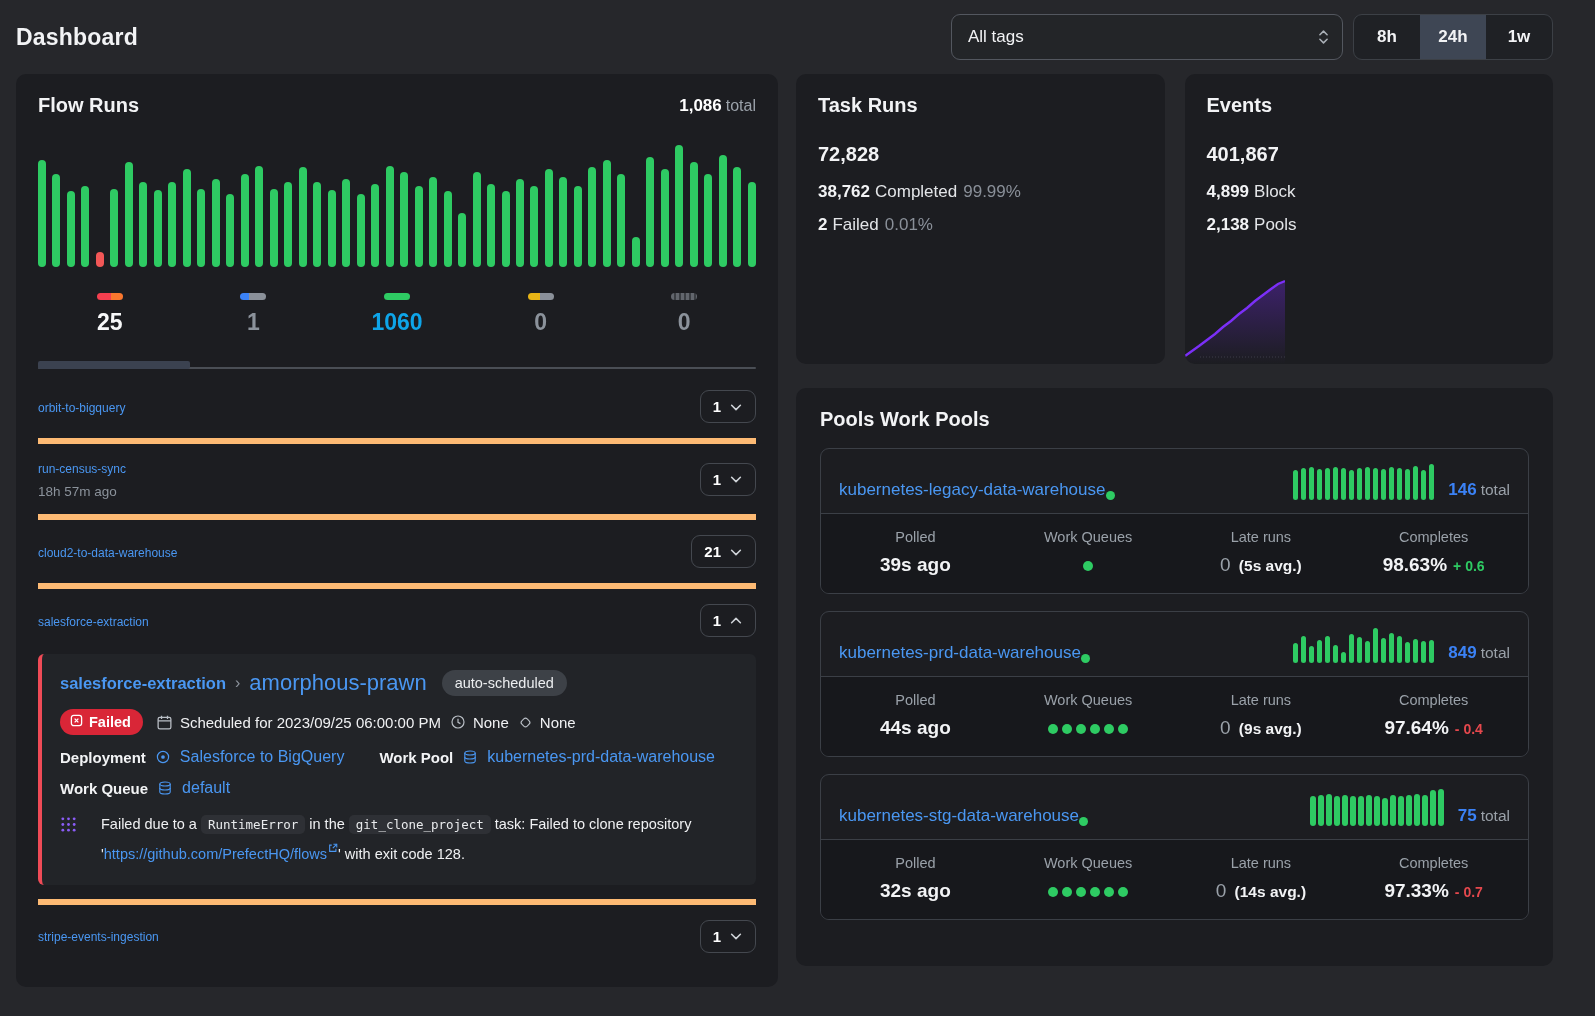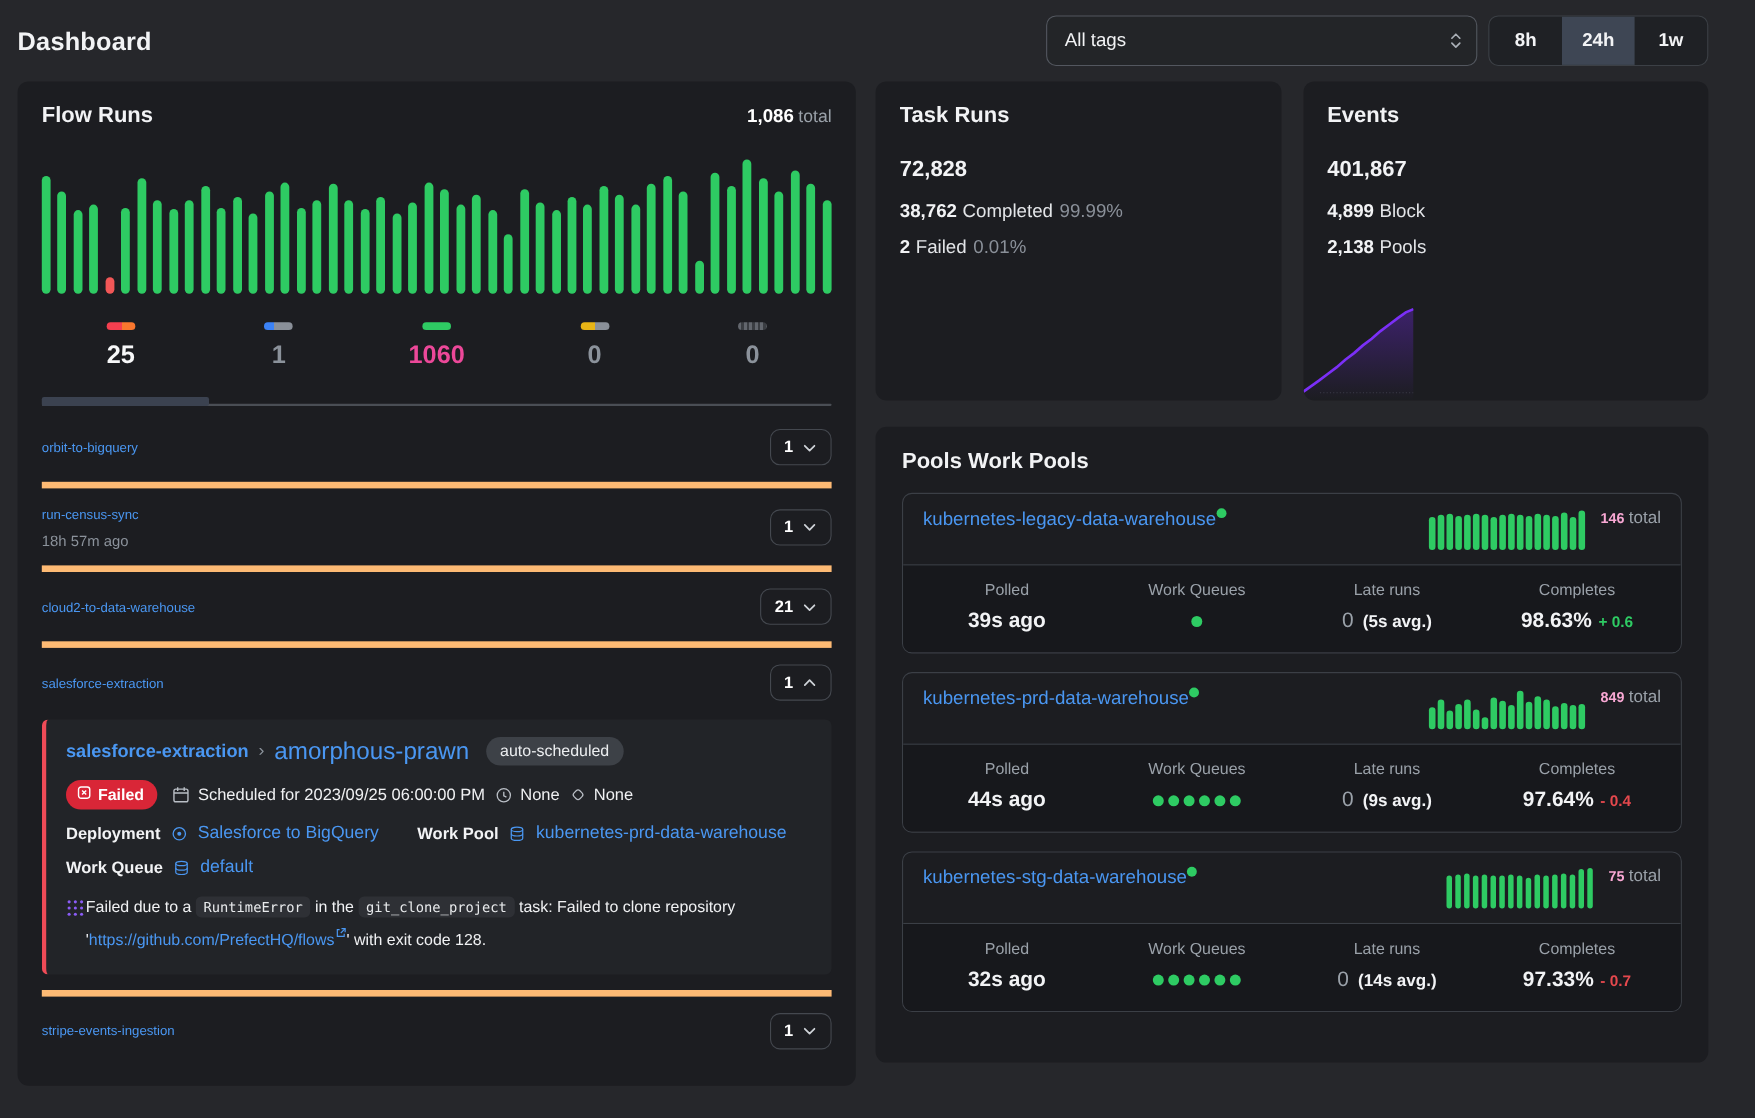--- a/index.html
+++ b/index.html
@@ -37,21 +37,21 @@
   .frchart i.failed{background:#f25757}
   .frstats{display:flex;margin-top:26px}
   .stat{flex:1;display:flex;flex-direction:column;align-items:center;gap:9px}
   .pill{width:26px;height:7px;border-radius:4px}
   .pill-redorange{background:linear-gradient(90deg,#f43f4f 0 52%,#f9772e 52%)}
   .pill-bluegray{background:linear-gradient(90deg,#3b82f6 0 34%,#8a9099 34%)}
   .pill-green{background:#2ecb63}
   .pill-yellowgray{background:linear-gradient(90deg,#e7b416 0 48%,#8a9099 48%)}
   .pill-dashed{background:repeating-linear-gradient(90deg,#62666d 0 3px,#3a3d42 3px 5px)}
   .stat .num{font-size:23px;font-weight:700}
-  .tone-bright{color:#f7f8f9}.tone-mid{color:#ec4899}.tone-dim{color:#8b929b}
+  .tone-bright{color:#f7f8f9}.tone-mid{color:#0ea5e9}.tone-dim{color:#8b929b}
   .scrollbar{margin-top:24px;height:9px;position:relative}
   .scrollbar .track{position:absolute;left:0;right:0;bottom:0;height:2px;background:#4a4e55;border-radius:1px}
   .scrollbar .thumb{position:absolute;left:0;bottom:0;width:152px;height:8px;background:#3b4250;border-radius:2px}
   .flowlist{margin-top:6px}
   .flow-row{display:flex;justify-content:space-between;align-items:center;padding:15px 0}
   .flow-row.bt{border-top:6px solid #fdba74}
   .flow-link{font-size:12px}
   .flow-sub{font-size:13.5px;color:#8b929b;margin-top:7px}
   .count-btn{display:inline-flex;align-items:center;gap:8px;padding:7px 12px;border:1px solid #44484f;
              border-radius:9px;background:transparent;color:#fff;font-size:15px;font-weight:700;cursor:pointer;font-family:inherit}
@@ -64,42 +64,42 @@
   .d-sep{color:#8b929b;font-size:16px}
   .d-run{font-size:22px}
   .badge{background:#3d4147;color:#eceef0;border-radius:15px;padding:5px 13px;font-size:14.5px;margin-left:6px}
   .failed-badge{background:#d92637;border-radius:999px;color:#fff;font-weight:700;font-size:14.5px;
                 padding:5px 12px 5px 10px;display:inline-flex;gap:6px;align-items:center;margin-right:4px}
   .meta{display:inline-flex;align-items:center;gap:7px;font-size:15px;color:#f0f1f3}
   .meta .icon{color:#b9bec5;display:flex}
   .sect-lbl{font-weight:700;font-size:15px}
   .blue-icon{color:#4a97f2;display:flex}
   .gap-right{margin-right:26px}
-  .err-line{display:flex;gap:1px;align-items:flex-start;margin-top:16px}
+  .err-line{display:flex;gap:24px;align-items:flex-start;margin-top:16px}
   .grid-icon{color:#8b5cf6;flex:none;margin-top:3px;display:flex}
   .err-text{font-size:14.5px;line-height:1.65;max-width:648px;color:#f0f1f3}
   .code-chip{background:#2e3035;border-radius:5px;padding:2px 7px;font-family:"DejaVu Sans Mono","Liberation Mono",monospace;
              font-size:12.5px;color:#e8eaec;white-space:nowrap}
   .ext-icon{color:#4a97f2;display:inline-block;vertical-align:super;margin-left:1px}
   
   .big-num{font-size:20px;font-weight:700;margin:26px 0 16px}
   .stat-line{font-size:17px;margin-bottom:13px}
   .stat-line b{font-weight:700}
   .stat-line .lab{color:#e3e5e8;margin-left:5px}
   .stat-line .pct{color:#8a9099;margin-left:6px}
   .ev-chart{position:absolute;left:0;right:0;bottom:0;height:100px}
   
   .pool-card{border:1px solid #3b3f46;border-radius:9px;margin-top:17px;overflow:hidden}
-  .pool-head{display:flex;align-items:flex-start;padding:13px 18px;}
+  .pool-head{display:flex;align-items:flex-end;padding:13px 18px;}
   .pool-name{font-size:17px}
   .status-dot{width:9px;height:9px;border-radius:50%;background:#2ecb63;flex:none}
   .pool-chart{margin-left:auto;display:flex;align-items:flex-end;gap:2.5px;height:38px}
   .pool-chart i{width:5.5px;background:#2ecb63;border-radius:3px;display:block}
   .pool-total{margin-left:14px;font-size:15.5px;color:#9aa1a9;white-space:nowrap}
-  .pool-total b{color:#f9a8d4;font-size:13px;margin-right:4px}
+  .pool-total b{color:#3b82f6;font-size:17px;margin-right:4px}
   .pool-stats{display:flex;border-top:1px solid #3b3f46;background:#17181c;padding:15px 8px 17px}
   .pool-stat{flex:1;text-align:center}
   .pool-stat .lbl{color:#9aa1a9;font-size:14.5px;margin-bottom:9px}
   .pool-stat .val{font-size:19px;font-weight:700}
   .zero{color:#9aa1a9;font-weight:400}
   .avg{font-size:15.5px;font-weight:700;margin-left:4px}
   .delta{font-size:14px;font-weight:600;margin-left:6px}
   .delta.pos{color:#2ecb63}.delta.neg{color:#e5484d}
   .qdots{display:inline-flex;gap:4px;align-items:center;height:19px}
   .qdot{width:10px;height:10px;border-radius:50%;background:#2ecb63}

